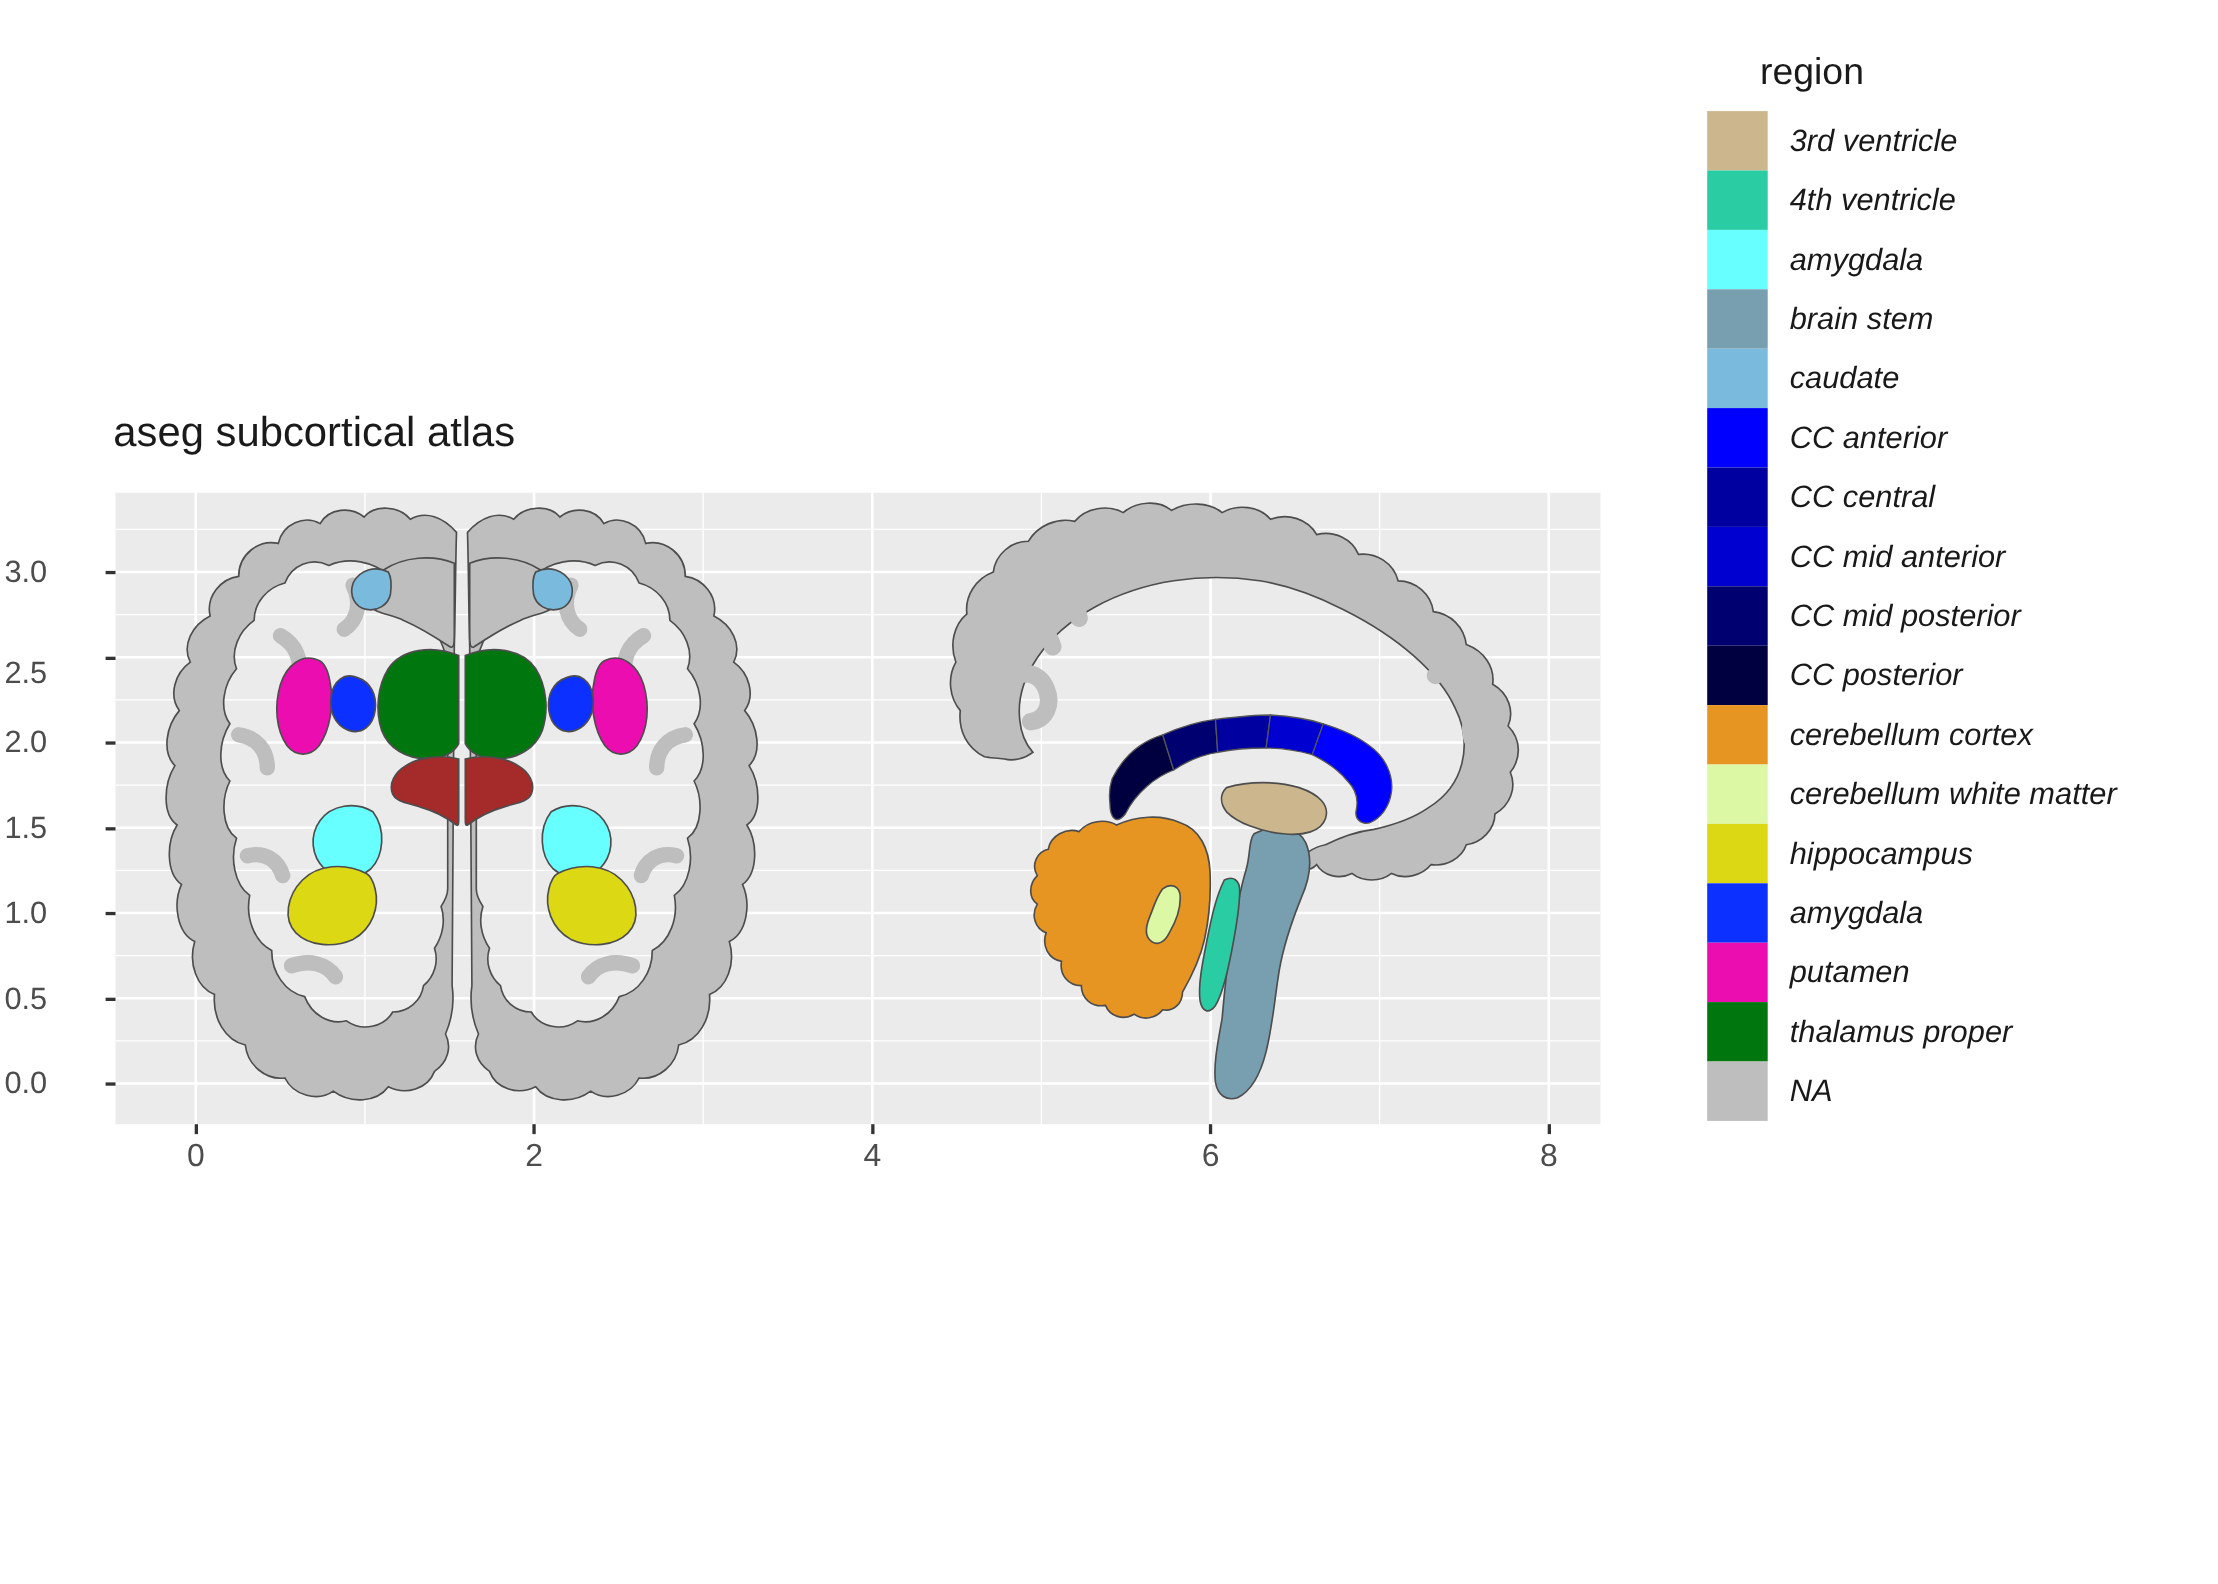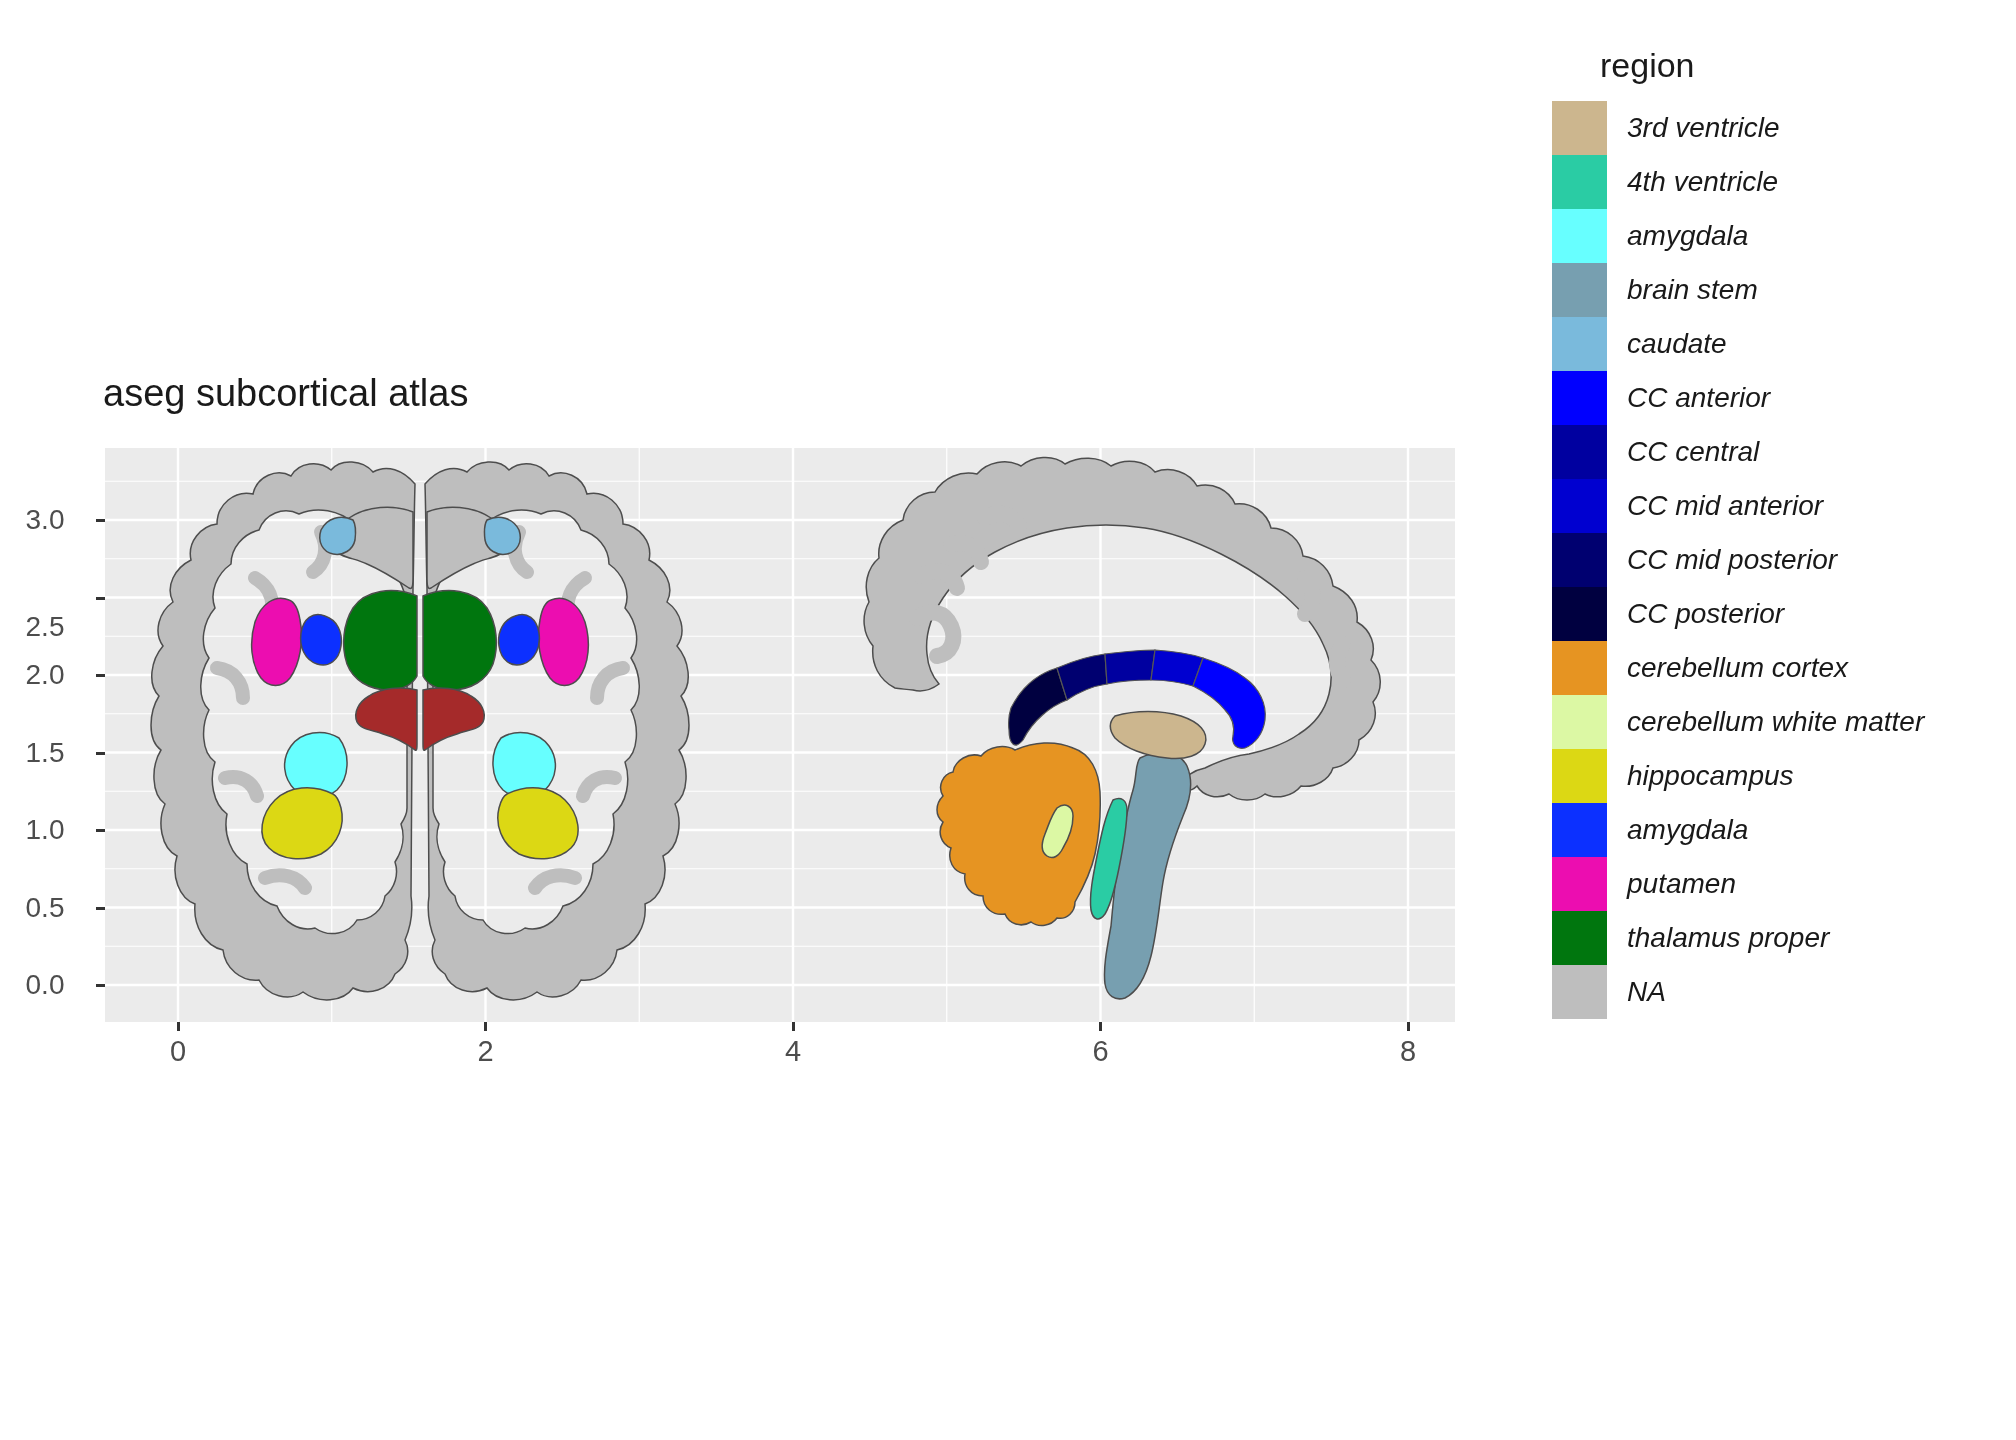--- a/index.html
+++ b/index.html
@@ -1,20 +1,20 @@
 <!DOCTYPE html>
 <html><head>
 <meta charset="utf-8">
 <style>
   html,body{margin:0;padding:0;background:#ffffff;}
   .page{position:relative;width:2016px;height:1440px;background:#ffffff;
         font-family:"Liberation Sans", sans-serif;overflow:hidden;}
   .plot-title{position:absolute;left:103px;top:372px;font-size:38px;color:#1a1a1a;}
   .panel{position:absolute;left:105px;top:448px;width:1350px;height:574px;}
-  .ylab{position:absolute;width:82px;left:4px;text-align:center;font-size:28px;
+  .ylab{position:absolute;width:82px;left:4px;text-align:left;font-size:28px;
         line-height:34px;color:#4D4D4D;}
   .xlab{position:absolute;width:64px;text-align:center;font-size:29px;
         line-height:34px;color:#4D4D4D;top:1034px;}
   .ticky{position:absolute;left:96px;width:9px;height:3px;background:#333333;}
   .tickx{position:absolute;top:1022px;width:3px;height:9px;background:#333333;}
   .legend{position:absolute;left:1552px;top:46px;}
   .legend-title{font-size:34px;color:#1a1a1a;margin-bottom:16px;margin-left:48px;}
   .legend-item{display:flex;align-items:center;height:54px;font-style:italic;}
   .swatch{display:inline-block;width:55px;height:54px;flex:0 0 55px;}
   .legend-label{font-size:28px;color:#191919;padding-left:20px;white-space:nowrap;}
@@ -143,21 +143,21 @@
         <path stroke="#555555" stroke-width="1.2" d="M 1050 202 C 1066 203 1083 205 1098 210 L 1088 238 C 1074 234 1060 232 1046 232 Z" fill="#0000D0"></path>
         <path stroke="#555555" stroke-width="1.2" d="M 1098 210 C 1114 215 1130 222 1140 230 C 1154 240 1162 256 1160 272 C 1158 286 1150 296 1140 300
                  C 1132 302 1126 296 1128 288 C 1130 278 1128 270 1120 262 C 1112 252 1100 244 1088 238 Z" fill="#0000FF"></path>
         <path stroke="#4D4D4D" stroke-width="1.5" d="M 1010 268 C 1030 262 1056 262 1076 268 C 1094 274 1104 284 1100 296 C 1096 308 1080 312 1062 310
                  C 1040 308 1020 300 1010 290 C 1004 282 1004 274 1010 268 Z" fill="#CCB68E"></path>
       </g>
     </svg>
   </div>
 
   <div class="ylab" style="top:503px">3.0</div>
-  <div class="ylab" style="top:610px">2.5</div>
+  <div class="ylab" style="top:595px">2.5</div>
   <div class="ylab" style="top:658px">2.0</div>
   <div class="ylab" style="top:735.5px">1.5</div>
   <div class="ylab" style="top:813px">1.0</div>
   <div class="ylab" style="top:890.5px">0.5</div>
   <div class="ylab" style="top:968px">0.0</div>
 
   <div class="ticky" style="top:519px"></div>
   <div class="ticky" style="top:596.5px"></div>
   <div class="ticky" style="top:674px"></div>
   <div class="ticky" style="top:751.5px"></div>

